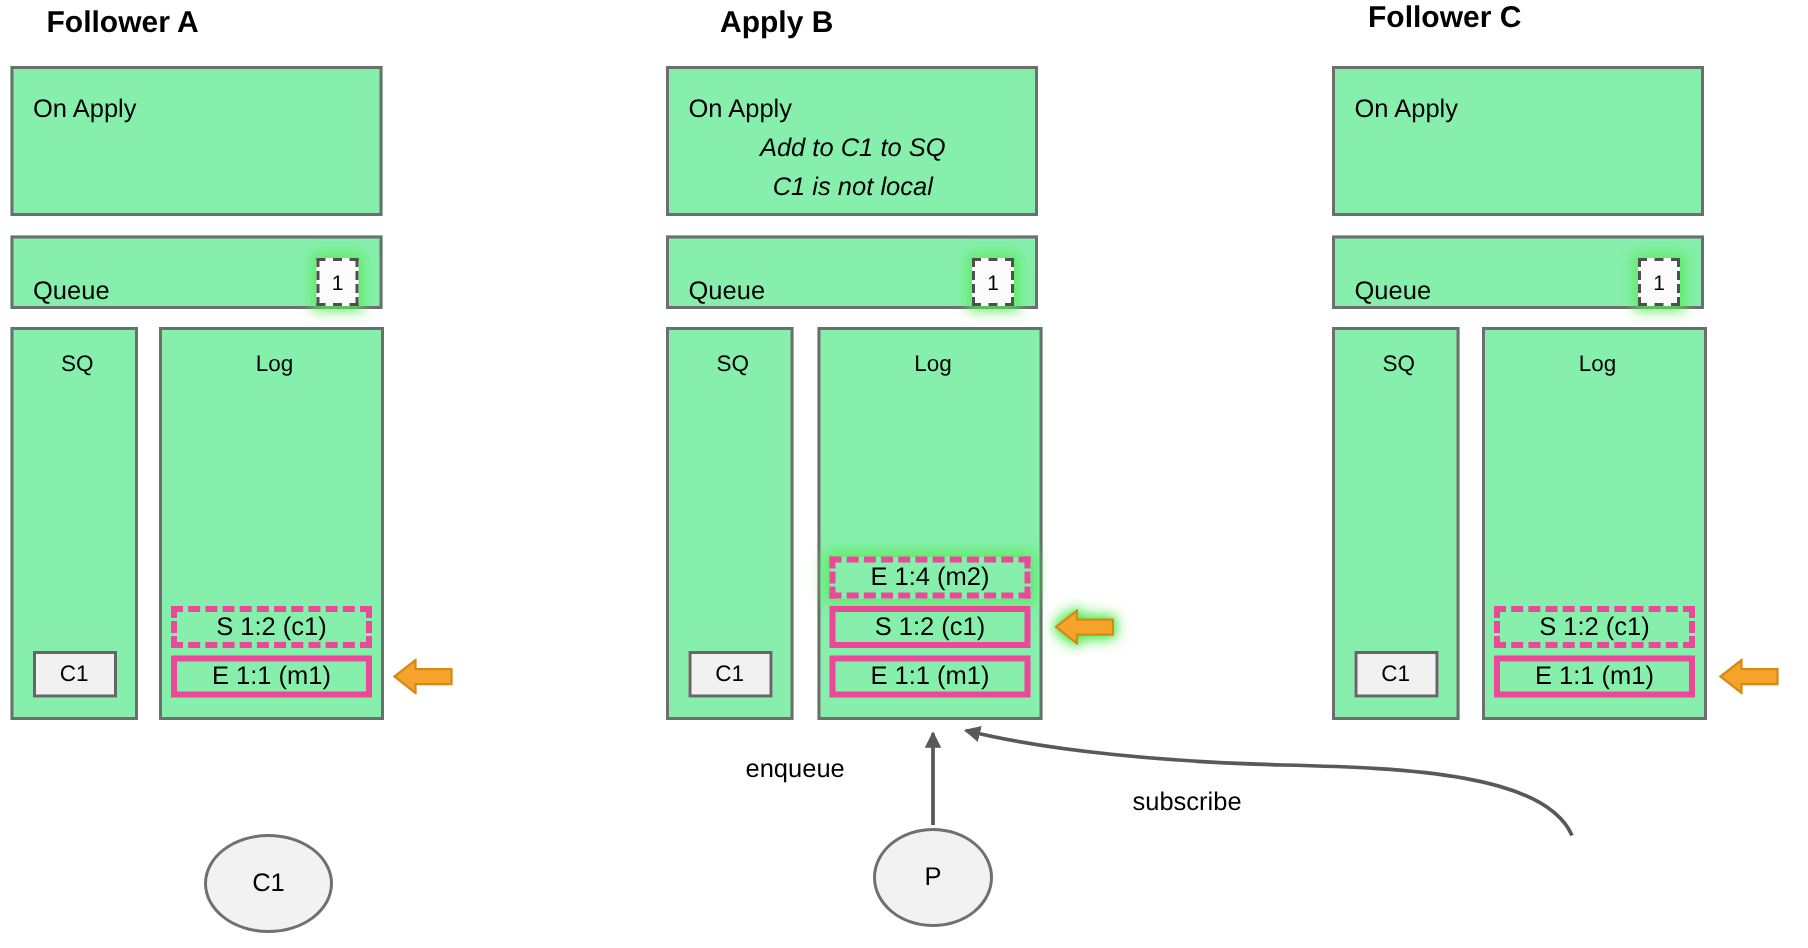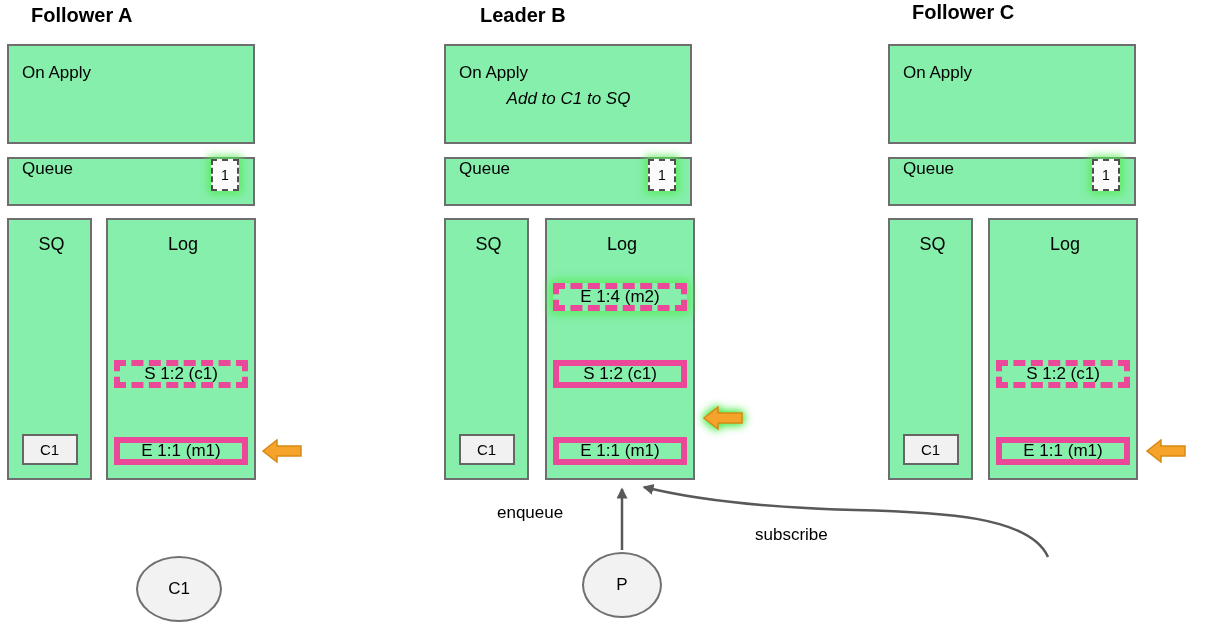--- a/index.html
+++ b/index.html
@@ -23,55 +23,55 @@
     position: absolute;
     background: #86efac;
     border: 2px solid #6e6e6e;
   }
   .on-apply { top: 44px; left: 0; width: 248px; height: 100px; padding: 14px 12px 0 13px; }
   .on-apply .line { font-size: 17px; line-height: 26px; white-space: nowrap; }
   .on-apply .italic { font-style: italic; text-align: center; }
 
   .queue {
     top: 157px; left: 0; width: 248px; height: 49px;
-    display: flex; align-items: flex-start; justify-content: space-between;
+    display: flex; align-items: flex-end; justify-content: space-between;
     padding: 0 14px 0 13px; font-size: 17px;
   }
   .badge {
     width: 28px; height: 32px;
     background: #fbfbfb;
     border: 2px dashed #4f4f4f;
     display: flex; align-items: center; justify-content: center;
     font-size: 14px;
     box-shadow: 0 0 8px 3px rgba(86, 235, 86, 0.9);
   }
 
   .sq { top: 218px; left: 0; width: 85px; height: 262px; }
   .log { top: 218px; left: 99px; width: 150px; height: 262px; }
   .box-label {
     position: absolute; top: 14px; left: 4px; right: 0;
-    text-align: center; font-size: 18px;
+    text-align: center; font-size: 15px;
   }
   .sq-item {
     position: absolute; bottom: 13px; left: 50%; transform: translateX(-50%);
     width: 56px; height: 31px;
     background: #f1f1f1; border: 2px solid #666;
     display: flex; align-items: center; justify-content: center;
     font-size: 15px;
   }
   .entries {
     position: absolute; left: 0; right: 0; bottom: 0;
     display: flex; flex-direction: column; align-items: center;
     gap: 5px; padding-bottom: 13px;
   }
   .entry {
     width: 134px; height: 28px; flex: 0 0 28px;
-    border: 6px solid #ec4899;
+    border: 4px solid #ec4899;
     display: flex; align-items: center; justify-content: center;
-    font-size: 17px; white-space: nowrap; margin-top: 44px;
+    font-size: 17px; white-space: nowrap;
   }
   .entry.dashed { border-style: dashed; }
   .entry.glow { box-shadow: 0 0 9px 3px rgba(86, 235, 86, 0.9); }
 
   .block-arrow { position: absolute; width: 40px; height: 24px; }
   .block-arrow.glow { filter: drop-shadow(0 0 5px rgba(70, 235, 70, 0.95)) drop-shadow(0 0 3px rgba(70, 235, 70, 0.8)); }
 
   .actor {
     position: absolute;
     background: #f2f2f2;
@@ -121,24 +121,25 @@
     <div class="box log">
       <div class="box-label">Log</div>
       <div class="entries">
         <div class="entry dashed">S 1:2 (c1)</div>
         <div class="entry">E 1:1 (m1)</div>
       </div>
     </div>
   </section>
 
   <section class="node" style="left:444px">
-    <h2 class="node-title" style="left:36px">Leader B</h2>
+    <h2 class="node-title" style="left:36px">Apply B</h2>
     <div class="box on-apply">
       <div class="line">On Apply</div>
       <div class="line italic">Add to C1 to SQ</div>
+      <div class="line italic">C1 is not local</div>
     </div>
     <div class="box queue">
       <span>Queue</span>
       <span class="badge">1</span>
     </div>
     <div class="box sq">
       <div class="box-label">SQ</div>
       <div class="sq-item">C1</div>
     </div>
     <div class="box log" style="left:101px">

